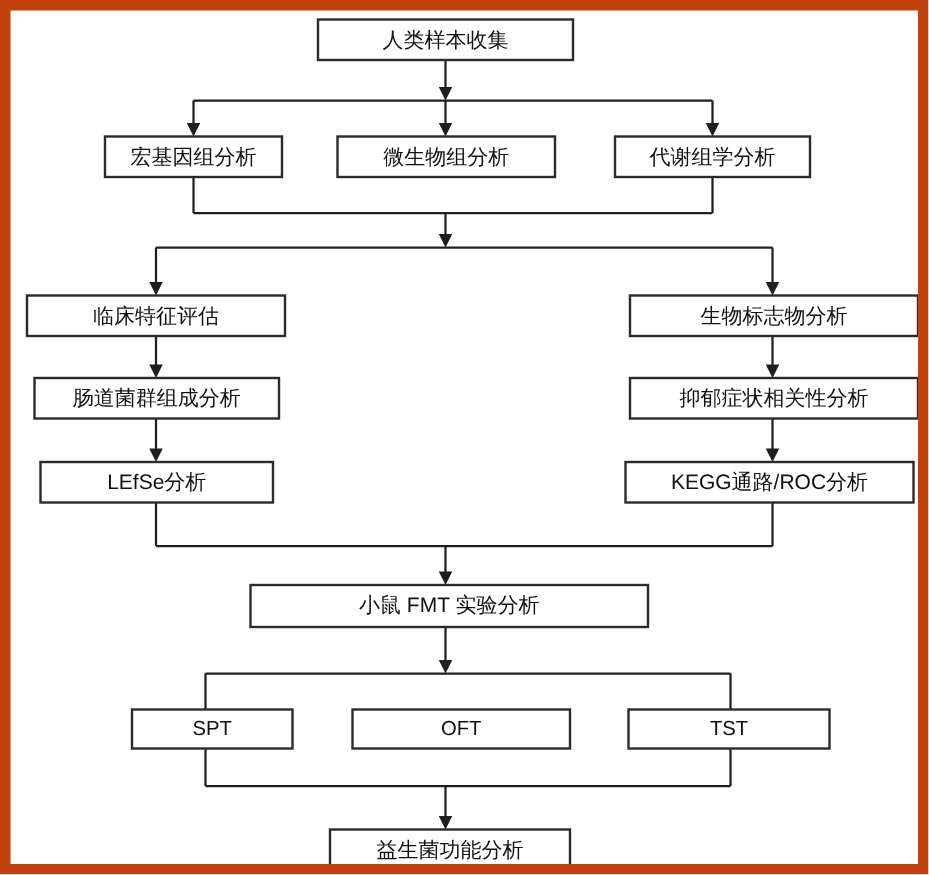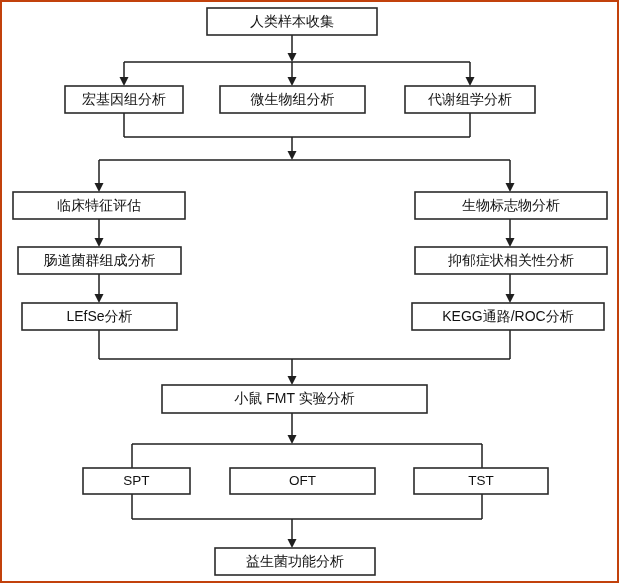--- a/index.html
+++ b/index.html
@@ -9,21 +9,21 @@
   }
   body {
     font-family: "Liberation Sans", "DejaVu Sans", sans-serif;
   }
   #flow-root {
     position: relative;
     width: 619px;
     height: 583px;
     background: #ffffff;
     box-sizing: border-box;
-    border: 2px solid #c2410c;
+    border: 7px solid #c2410c;
     overflow: hidden;
   }
   #flow-svg {
     position: absolute;
     left: 0;
     top: 0;
     width: 619px;
     height: 583px;
     display: block;
   }

